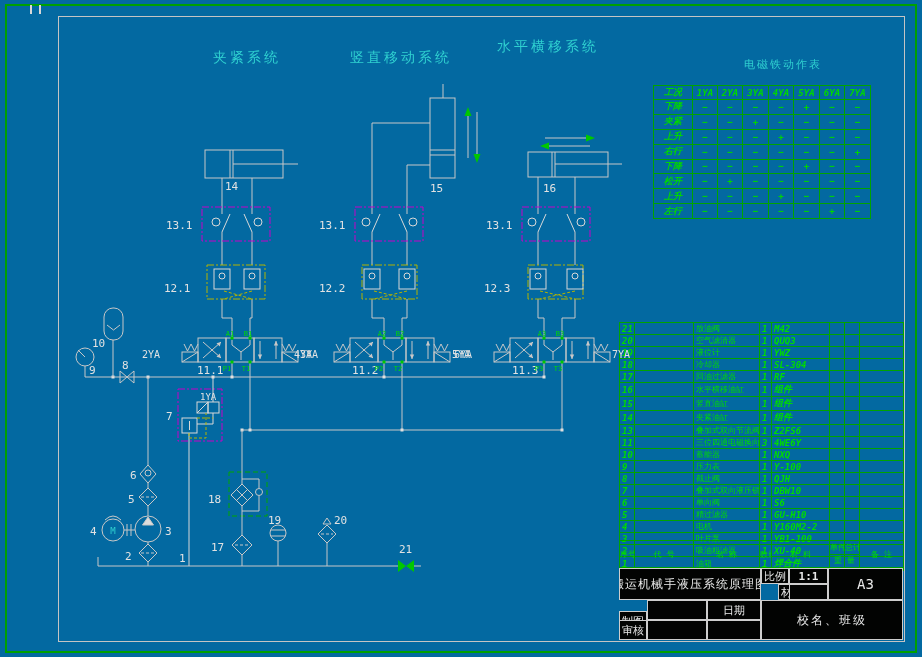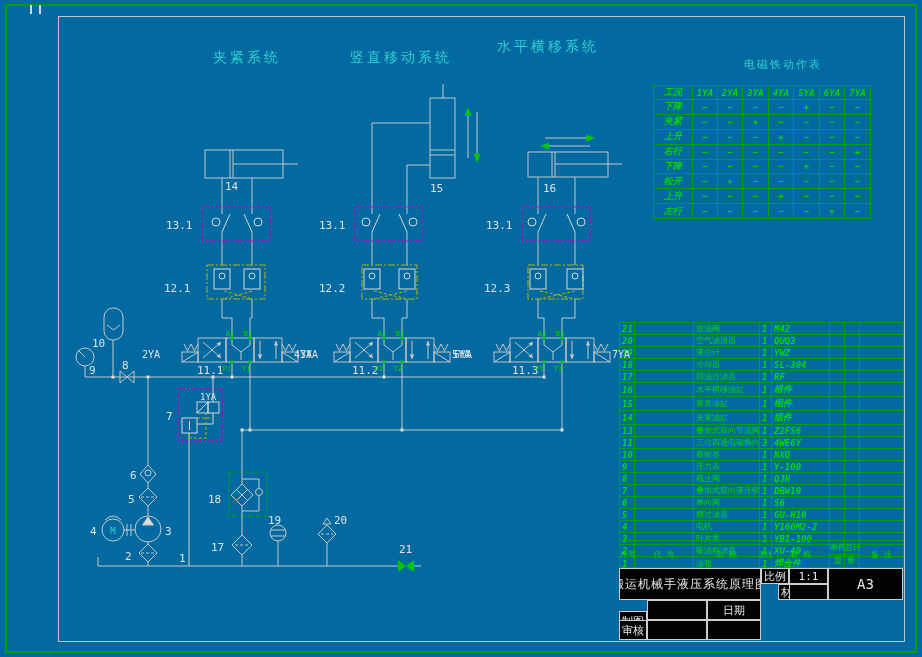--- a/index.html
+++ b/index.html
@@ -420,27 +420,28 @@
     </tr>
     <tr>
       <td colspan="2">重 量</td>
     </tr>
     </tbody>
   </table>
 
   <div class="tb">
     <div class="cell" style="left:0;top:0;width:142px;height:32px;font-size:12px;letter-spacing:1px">搬运机械手液压系统原理图</div>
     <div class="cell" style="left:142px;top:0;width:28px;height:16px">比例</div>
-    <div class="cell" style="left:170px;top:0;width:39px;height:16px;font-weight:normal">1:1</div>
+    <div class="cell" style="left:170px;top:0;width:39px;height:16px;font-weight:bold">1:1</div>
     <div class="cell" style="left:209px;top:0;width:75px;height:32px;font-size:14px">A3</div>
     <div class="cell" style="left:159px;top:16px;width:28px;height:16px">材料</div>
     <div class="cell" style="left:170px;top:16px;width:39px;height:16px"></div>
     <div class="cell" style="left:0;top:43px;width:28px;height:20px">制图</div>
     <div class="cell" style="left:28px;top:32px;width:60px;height:20px"></div>
     <div class="cell" style="left:88px;top:32px;width:54px;height:20px">日期</div>
+    <div class="cell" style="left:142px;top:32px;width:142px;height:40px;font-size:12px;letter-spacing:2px">校名、班级</div>
     <div class="cell" style="left:0;top:52px;width:28px;height:20px">审核</div>
     <div class="cell" style="left:28px;top:52px;width:60px;height:20px"></div>
     <div class="cell" style="left:88px;top:52px;width:54px;height:20px"></div>
   </div>
 
   <svg width="922" height="657" style="position:absolute;left:0;top:0">
     <defs>
       <g id="dcv" fill="none" stroke="#c8c8c8" stroke-width="1">
         <rect x="0" y="0" width="28" height="24"></rect>
           <rect x="28" y="0" width="28" height="24"></rect>

